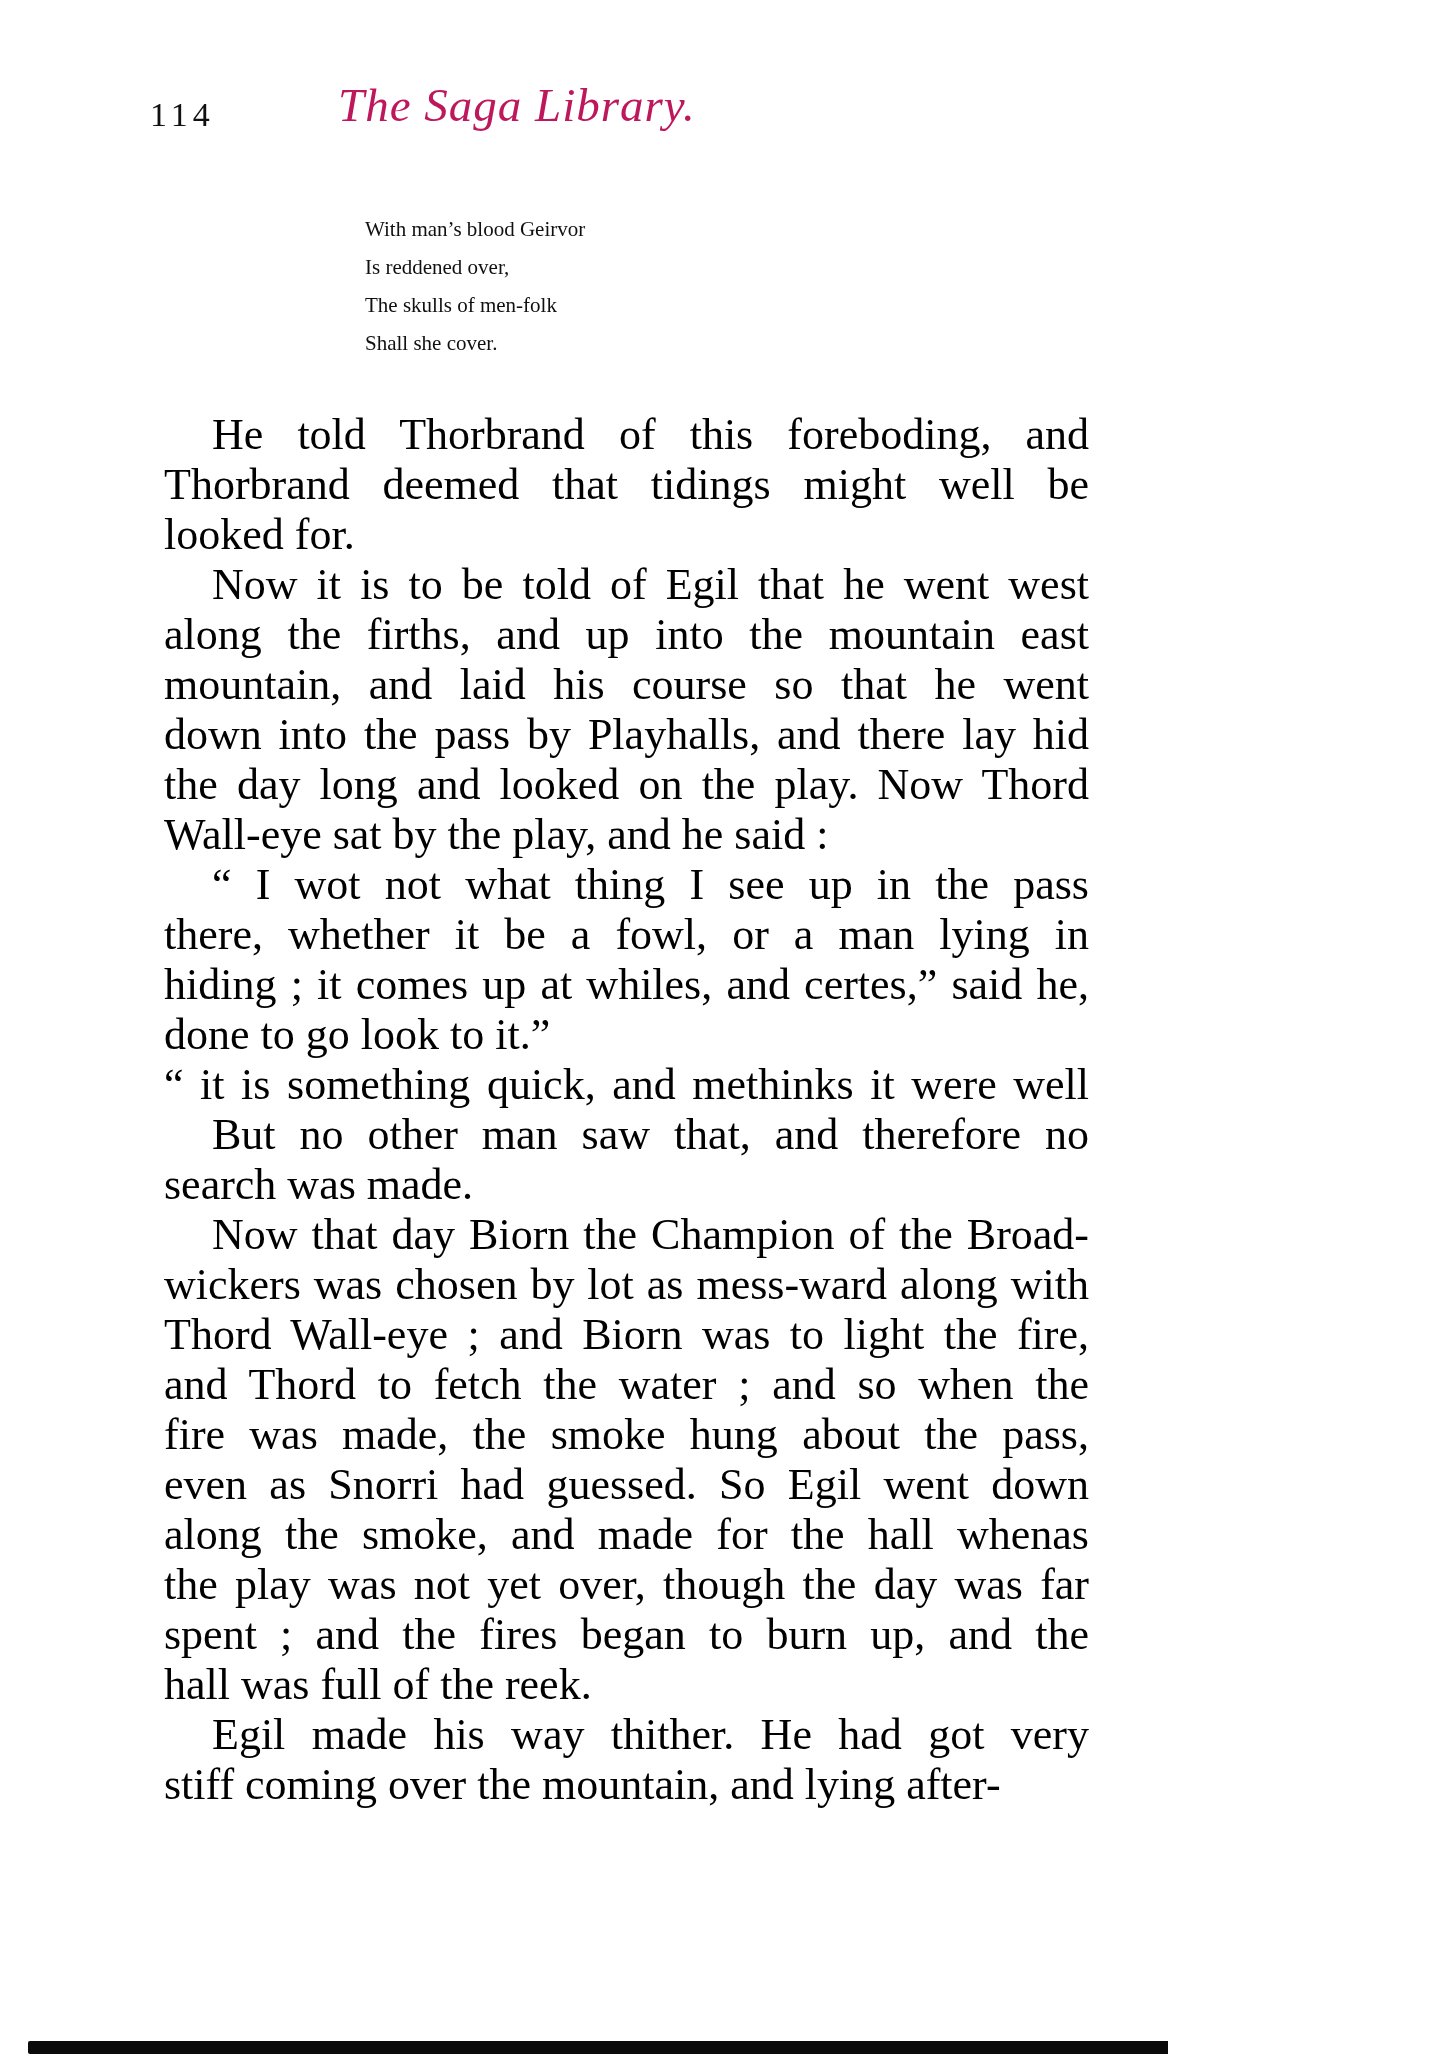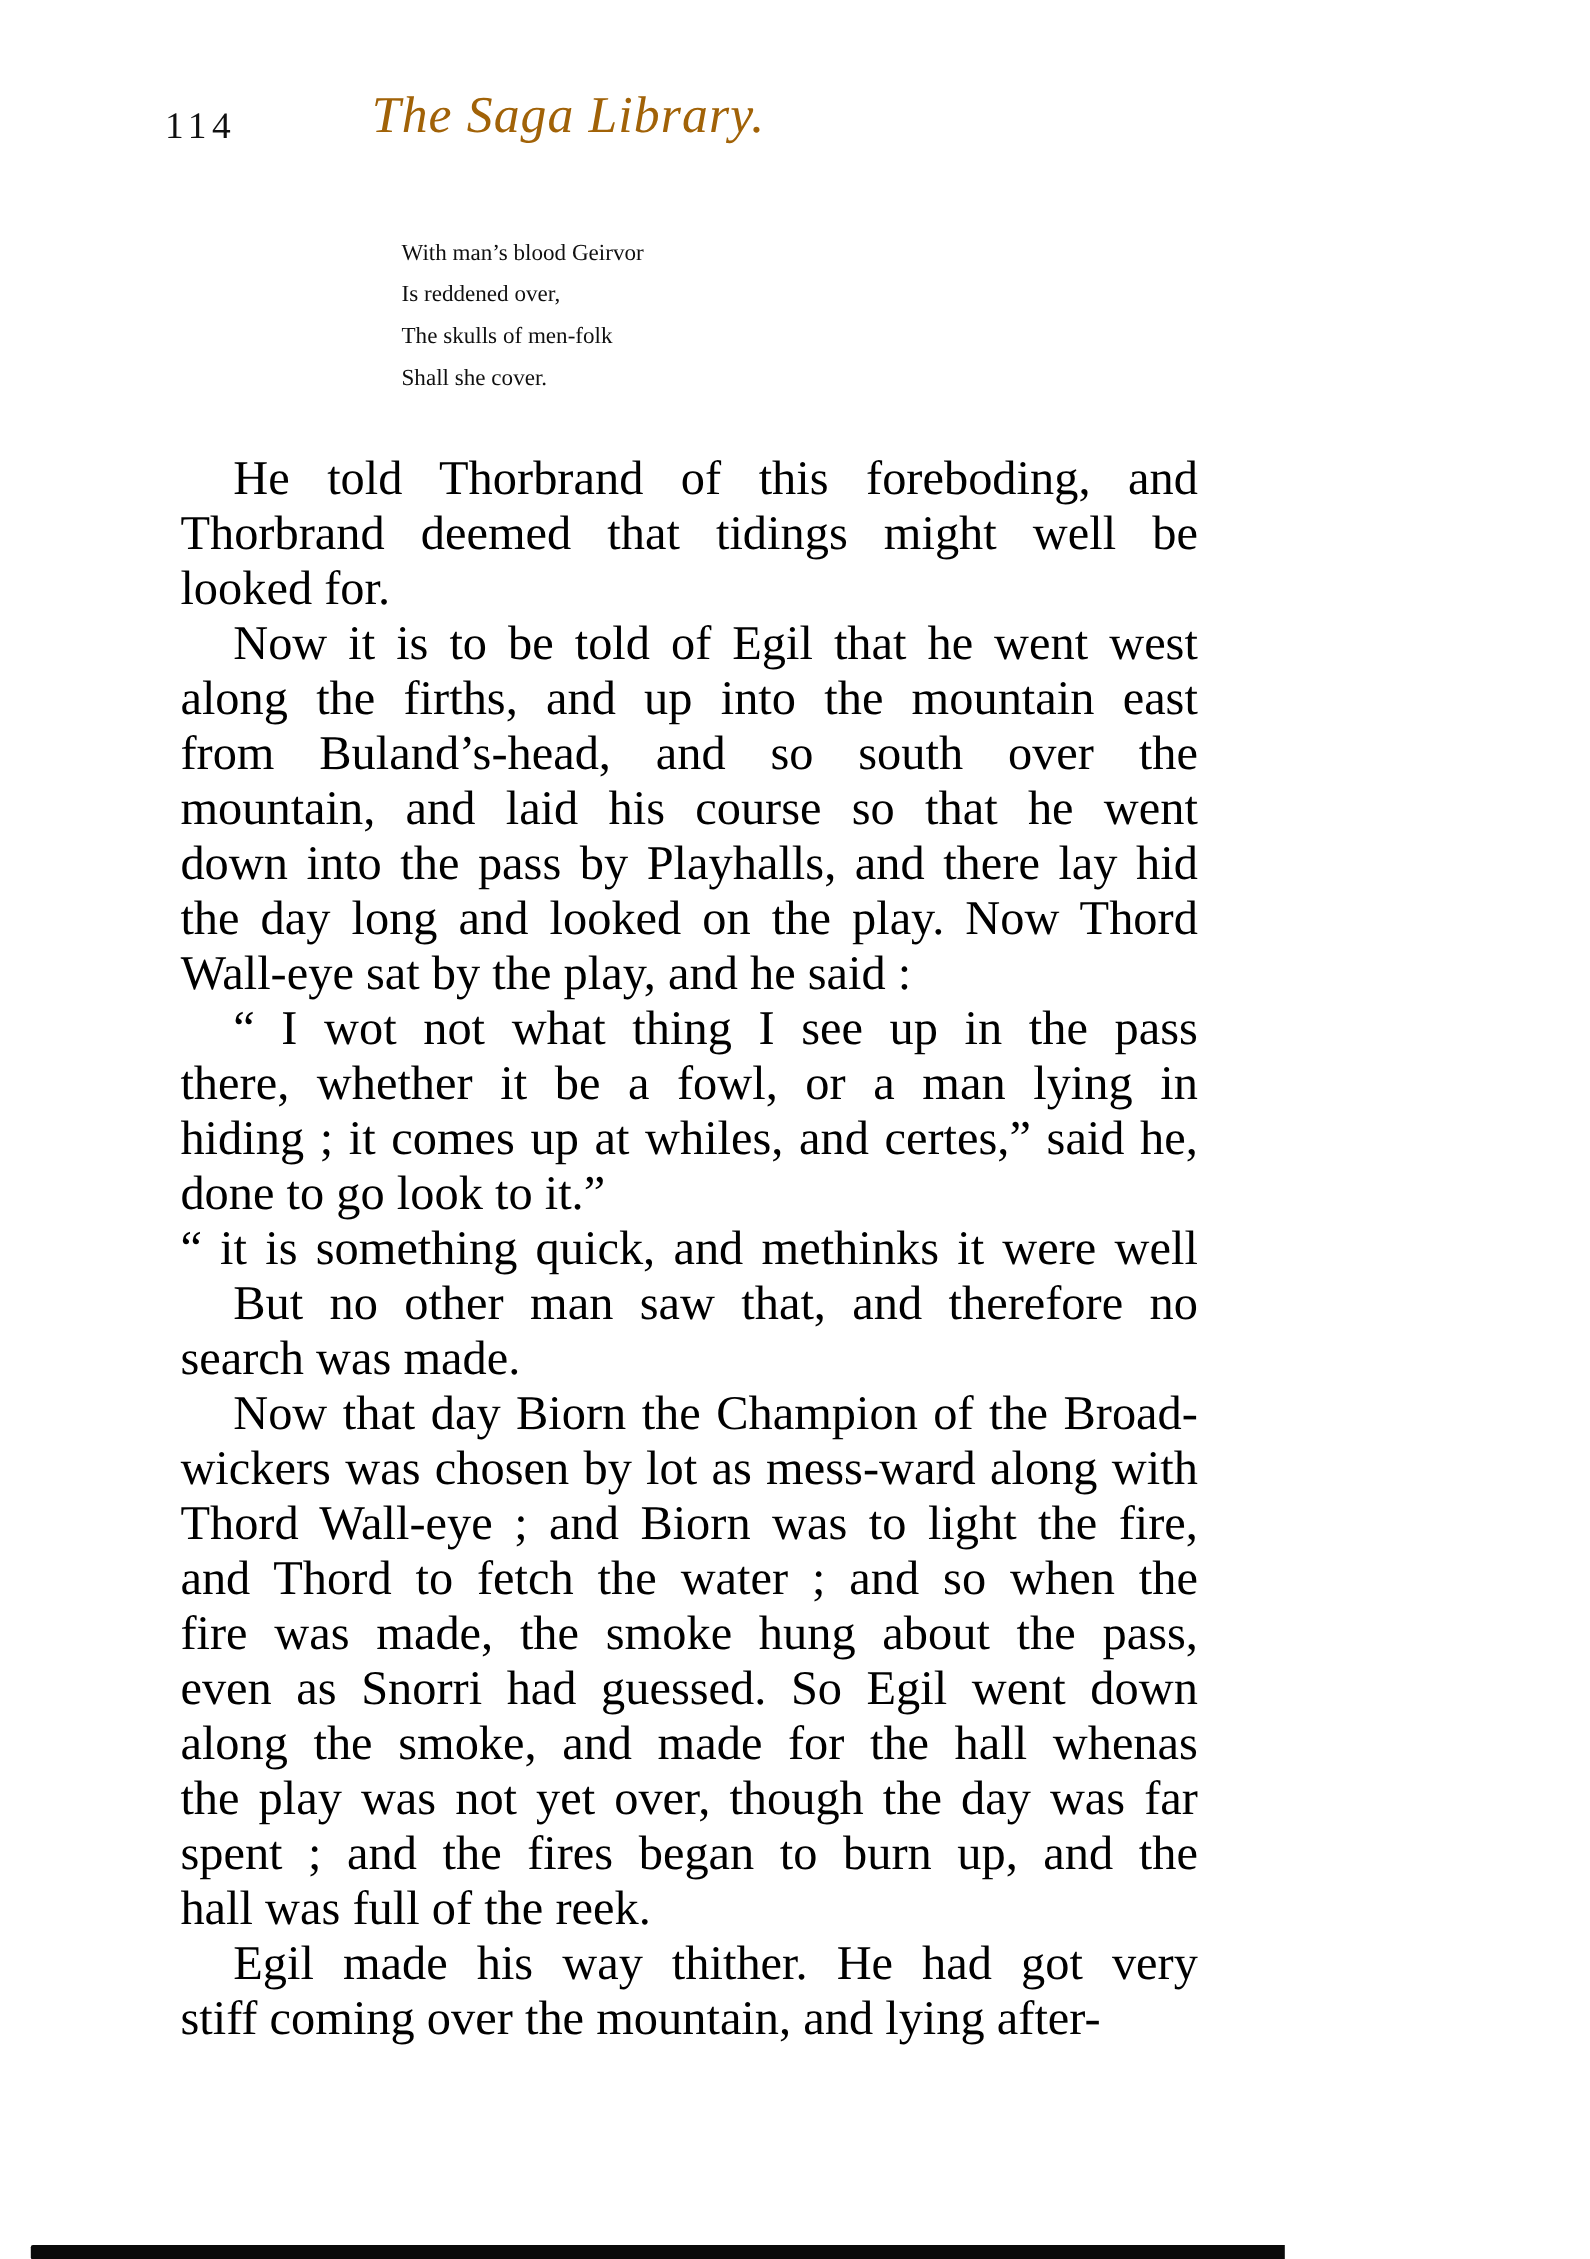--- a/index.html
+++ b/index.html
@@ -24,21 +24,21 @@
     letter-spacing: 5px;
     color: #101010;
   }
   .running-title {
     position: absolute;
     left: 338px;
     top: 78px;
     font-size: 47px;
     font-style: italic;
     letter-spacing: 1px;
-    color: #a16207;
+    color: #be185d;
   }
   .verse {
     position: absolute;
     left: 365px;
     top: 210px;
     font-size: 21px;
     line-height: 38px;
     color: #101010;
   }
   .verse-line { white-space: nowrap; }
@@ -88,21 +88,20 @@
 
   <div class="body-text" id="body-text">
       <div class="para">
         <div class="bodyline first">He told Thorbrand of this foreboding, and</div>
         <div class="bodyline">Thorbrand deemed that tidings might well be</div>
         <div class="bodyline last">looked for.</div>
       </div>
       <div class="para">
         <div class="bodyline first">Now it is to be told of Egil that he went west</div>
         <div class="bodyline">along the firths, and up into the mountain east</div>
-        <div class="bodyline">from Buland’s-head, and so south over the</div>
         <div class="bodyline">mountain, and laid his course so that he went</div>
         <div class="bodyline">down into the pass by Playhalls, and there lay hid</div>
         <div class="bodyline">the day long and looked on the play.  Now Thord</div>
         <div class="bodyline last">Wall-eye sat by the play, and he said :</div>
       </div>
       <div class="para">
         <div class="bodyline first">“ I wot not what thing I see up in the pass</div>
         <div class="bodyline">there, whether it be a fowl, or a man lying in</div>
         <div class="bodyline">hiding ; it comes up at whiles, and certes,” said he,</div>
         <div class="bodyline last">done to go look to it.”</div>

